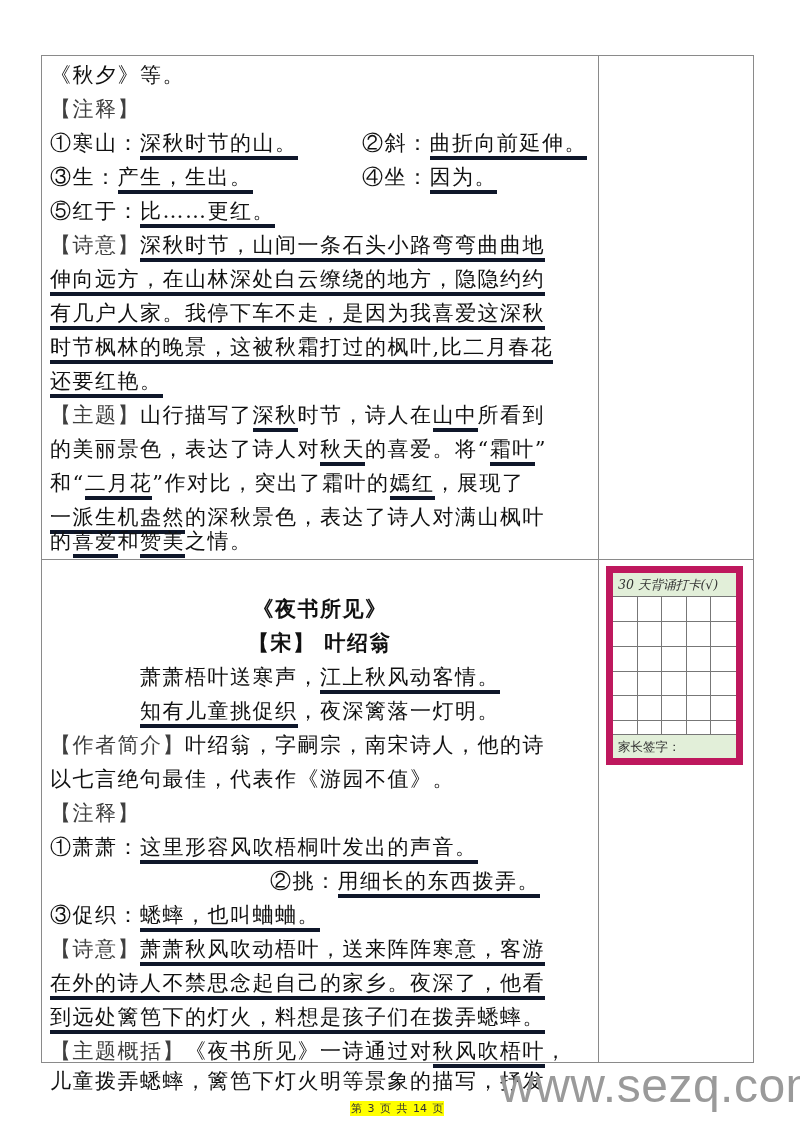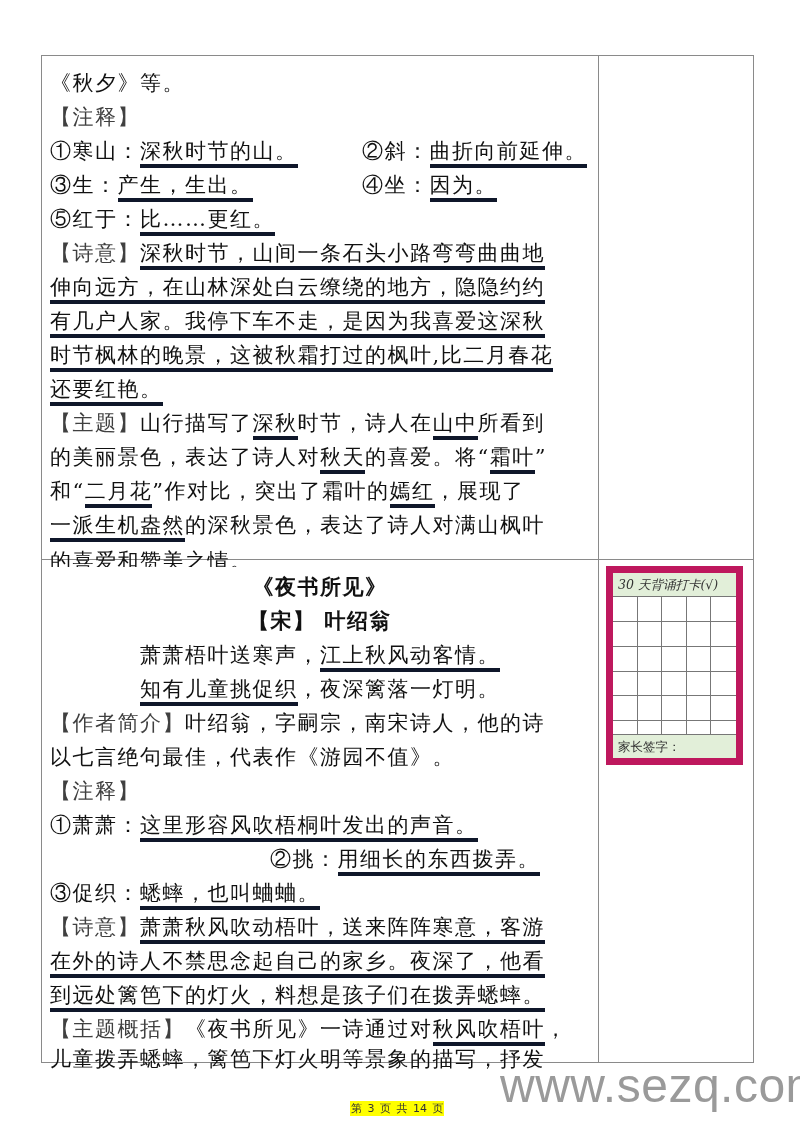--- a/index.html
+++ b/index.html
@@ -7,23 +7,23 @@
     width:800px; height:1131px; background:#fff; position:relative; overflow:hidden;
     font-family: "DejaVu Serif", "Liberation Serif", serif;
     color:#111;
   }
   .outer {
     position:absolute; left:41px; top:55px; width:713px; height:1008px;
     border:1px solid #8a8a8a; box-sizing:border-box;
   }
   .vdiv { position:absolute; left:556px; top:0; width:1px; height:100%; background:#8a8a8a; }
   .hdiv { position:absolute; left:0; top:503px; width:100%; height:1px; background:#8a8a8a; }
-  .cell { position:absolute; left:0; width:556px; overflow:hidden;margin-top:8px; }
+  .cell { position:absolute; left:0; width:556px; overflow:hidden; }
   .cell.top { top:0; height:503px; }
-  .cell.bottom { top:504px; height:504px; }
+  .cell.bottom { top:534px; height:504px; }
   .line {
     position:absolute; left:8px; white-space:nowrap;
     font-size:21px; line-height:30px; letter-spacing:1.5px;
   }
   .tag { color:#404040; }
   .u { border-bottom:4px solid #0f172a; padding-bottom:1px; }
   .center { left:0; width:556px; text-align:center; }
   .bold { font-weight:bold; }
   .tracker {
     position:absolute; left:606px; top:566px; width:137px; height:199px;
@@ -92,21 +92,21 @@
     </div>
     <div class="line" style="top:378px">
       <span>的美丽景色，表达了诗人对</span><span class="u">秋天</span><span>的喜爱。将“</span><span class="u">霜叶</span><span>”</span>
     </div>
     <div class="line" style="top:412px">
       <span>和“</span><span class="u">二月花</span><span>”作对比，突出了霜叶的</span><span class="u">嫣红</span><span>，展现了</span>
     </div>
     <div class="line" style="top:446px">
       <span class="u">一派生机盎然</span><span>的深秋景色，表达了诗人对满山枫叶</span>
     </div>
-    <div class="line" style="top:482px">
+    <div class="line" style="top:470px">
       <span>的</span><span class="u">喜爱</span><span>和</span><span class="u">赞美</span><span>之情。</span>
     </div>
   </div>
 
   <div class="cell bottom">
     <div class="line center bold" style="top:4px">《夜书所见》</div>
     <div class="line center bold" style="top:38px">【宋】 叶绍翁</div>
     <div class="line center" style="top:106px">
       <span class="u">知有儿童挑促织</span><span>，夜深篱落一灯明。</span>
     </div>

